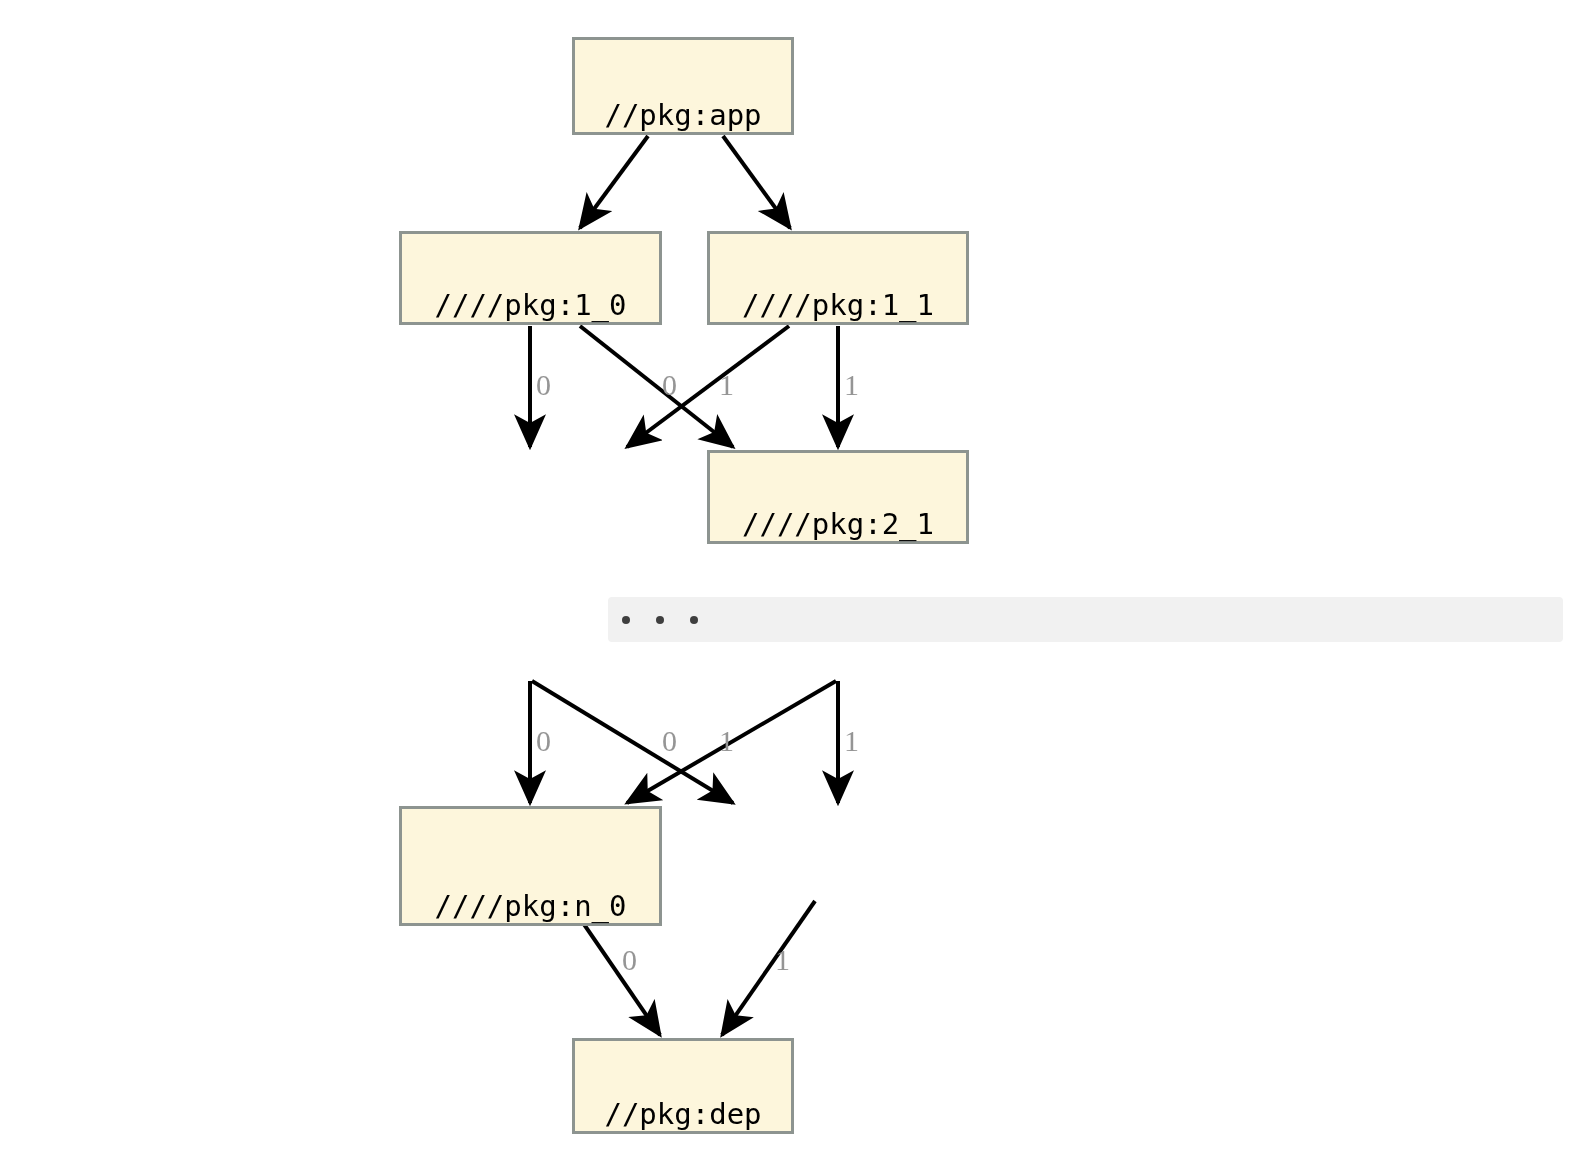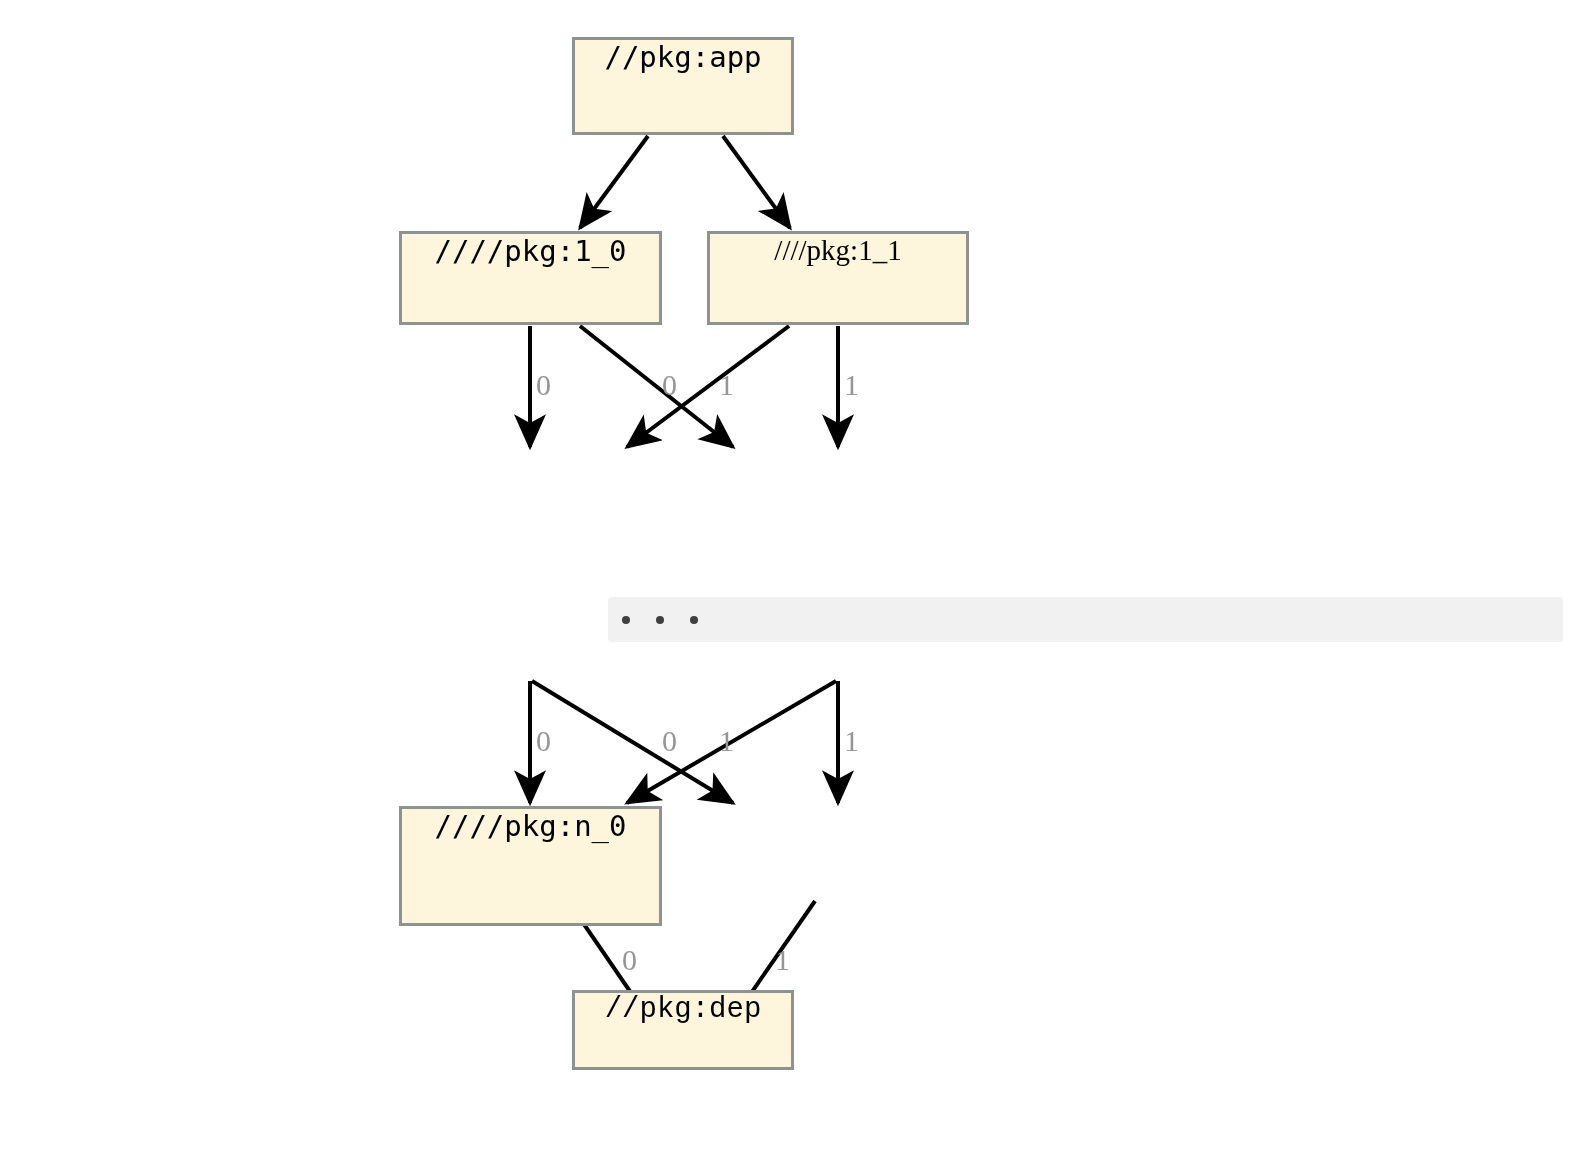--- a/index.html
+++ b/index.html
@@ -23,21 +23,21 @@
     top: 0;
     width: 1592px;
     height: 1162px;
   }
   .node-box {
     position: absolute;
     box-sizing: border-box;
     background: #fdf6dc;
     border: 3px solid #8d9490;
     display: flex;
-    align-items: flex-start;
+    align-items: flex-end;
     justify-content: center;
     color: #000000;
     font-family: "DejaVu Sans Mono", monospace;
     font-size: 29px;
     letter-spacing: 0px;
     white-space: nowrap;
   }
   .edge-label {
     position: absolute;
     color: #959595;
@@ -94,32 +94,35 @@
   </svg>
 
   <div class="node-box" style="left:572px;top:37px;width:222px;height:98px;">
     <span>//pkg:app</span>
   </div>
 
   <div class="node-box" style="left:399px;top:231px;width:263px;height:94px;">
     <span>////pkg:1_0</span>
   </div>
 
-  <div class="node-box" style="left:707px;top:231px;width:262px;height:94px;font-family:Liberation Serif, serif;">
+  <div class="node-box" style="left:707px;top:231px;width:262px;height:94px;">
     <span>////pkg:1_1</span>
   </div>
 
 
+  <div class="node-box" style="left:707px;top:450px;width:262px;height:94px;">
+    <span>////pkg:2_1</span>
+  </div>
 
   <div class="node-box" style="left:399px;top:806px;width:263px;height:120px;">
     <span>////pkg:n_0</span>
   </div>
 
 
-  <div class="node-box" style="left:572px;top:990px;width:222px;height:80px;font-family:Liberation Mono, monospace;">
+  <div class="node-box" style="left:572px;top:1038px;width:222px;height:96px;">
     <span>//pkg:dep</span>
   </div>
 
   <div id="edge-labels">
       <div class="edge-label" style="left: 536px; top: 370px;">0</div>
       <div class="edge-label" style="left: 662px; top: 370px;">0</div>
       <div class="edge-label" style="left: 719px; top: 370px;">1</div>
       <div class="edge-label" style="left: 844px; top: 370px;">1</div>
       <div class="edge-label" style="left: 536px; top: 726px;">0</div>
       <div class="edge-label" style="left: 662px; top: 726px;">0</div>

